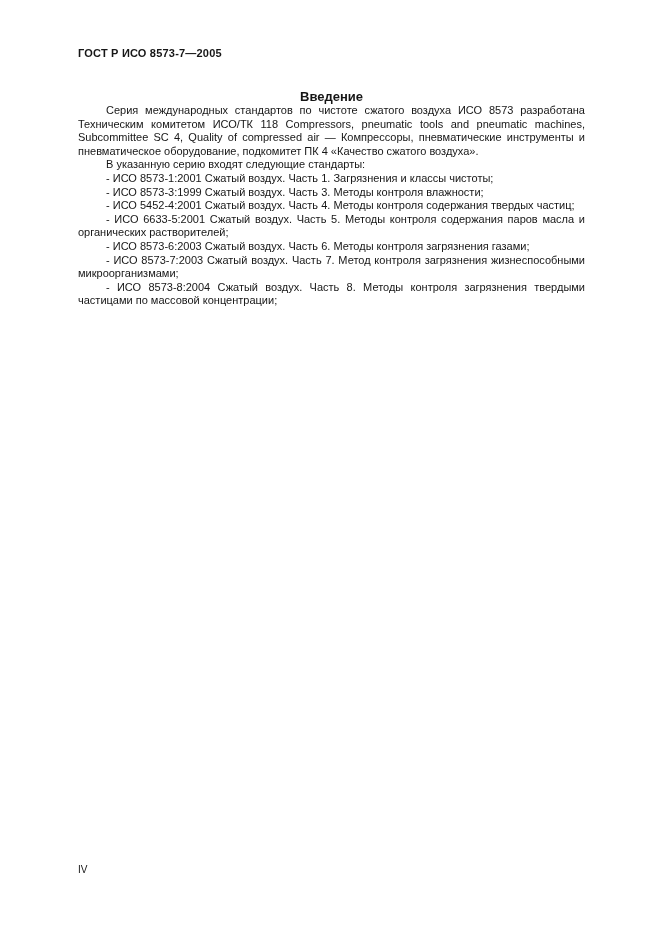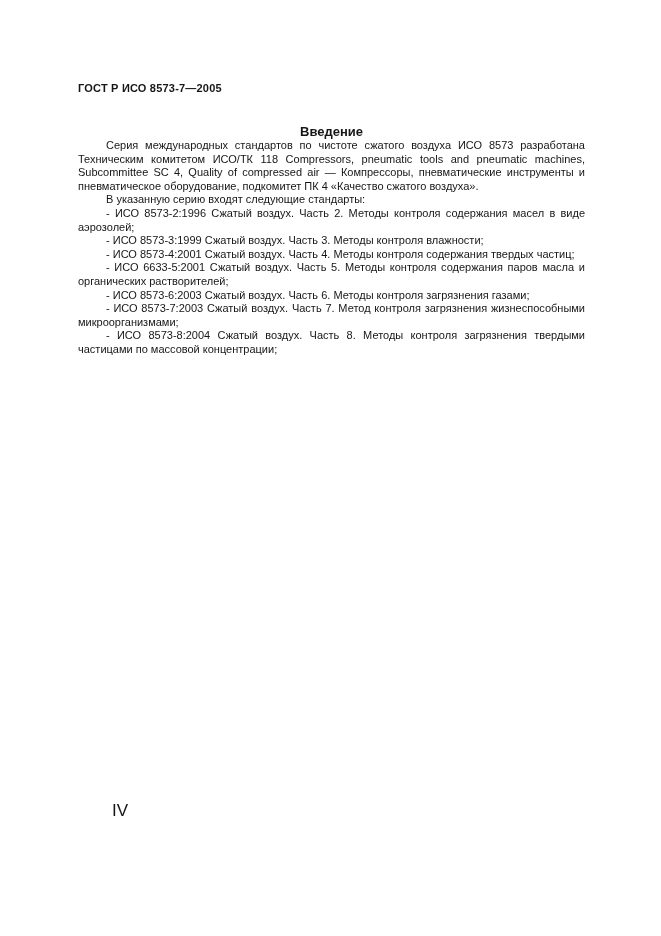--- a/index.html
+++ b/index.html
@@ -11,21 +11,21 @@
     height: 936px;
     font-family: "Liberation Sans", sans-serif;
     color: #161616;
     overflow: hidden;
   }
   .page {
     position: relative;
     width: 661px;
     height: 808px;
     background: #ffffff;
-    padding: 82px 76px 0 78px;
+    padding: 47px 76px 0 78px;
   }
   .doc-header {
     font-size: 11px;
     font-weight: bold;
     letter-spacing: 0.2px;
   }
   .section-title {
     margin-top: 30px;
     text-align: center;
     font-size: 13px;
@@ -35,41 +35,40 @@
     font-size: 11px;
     line-height: 13.6px;
     text-align: justify;
   }
   .para {
     text-indent: 28px;
   }
   .page-number {
     position: absolute;
     left: 78px;
-    top: 801px;
-    font-size: 17px;
-    margin-left: 34px;
+    top: 864px;
+    font-size: 10px;
   }
 </style>
 </head>
 <body>
 
 <div class="page">
 
   <div class="doc-header">ГОСТ Р ИСО 8573-7—2005</div>
 
   <div class="section-title">Введение</div>
 
   <div class="doc-body">
     <p class="para">Серия международных стандартов по чистоте сжатого воздуха ИСО 8573 разработана Техническим комитетом ИСО/ТК 118 Compressors, pneumatic tools and pneumatic machines, Subcommittee SC 4, Quality of compressed air — Компрессоры, пневматические инструменты и пневматическое оборудование, подкомитет ПК 4 «Качество сжатого воздуха».</p>
     <p class="para">В указанную серию входят следующие стандарты:</p>
 
-    <p class="para">- ИСО 8573-2:1996 Сжатый воздух. Часть 2. Методы контроля содержания масел в виде аэрозолей;</p>
+    <p class="para">- ИСО 8573-1:2001 Сжатый воздух. Часть 1. Загрязнения и классы чистоты;</p>
     <p class="para">- ИСО 8573-3:1999 Сжатый воздух. Часть 3. Методы контроля влажности;</p>
-    <p class="para">- ИСО 8573-4:2001 Сжатый воздух. Часть 4. Методы контроля содержания твердых частиц;</p>
+    <p class="para">- ИСО 5452-4:2001 Сжатый воздух. Часть 4. Методы контроля содержания твердых частиц;</p>
     <p class="para">- ИСО 6633-5:2001 Сжатый воздух. Часть 5. Методы контроля содержания паров масла и органических растворителей;</p>
     <p class="para">- ИСО 8573-6:2003 Сжатый воздух. Часть 6. Методы контроля загрязнения газами;</p>
     <p class="para">- ИСО 8573-7:2003 Сжатый воздух. Часть 7. Метод контроля загрязнения жизнеспособными микроорганизмами;</p>
     <p class="para">- ИСО 8573-8:2004 Сжатый воздух. Часть 8. Методы контроля загрязнения твердыми частицами по массовой концентрации;</p>
   </div>
 
   <div class="page-number">IV</div>
 
 </div>
 

